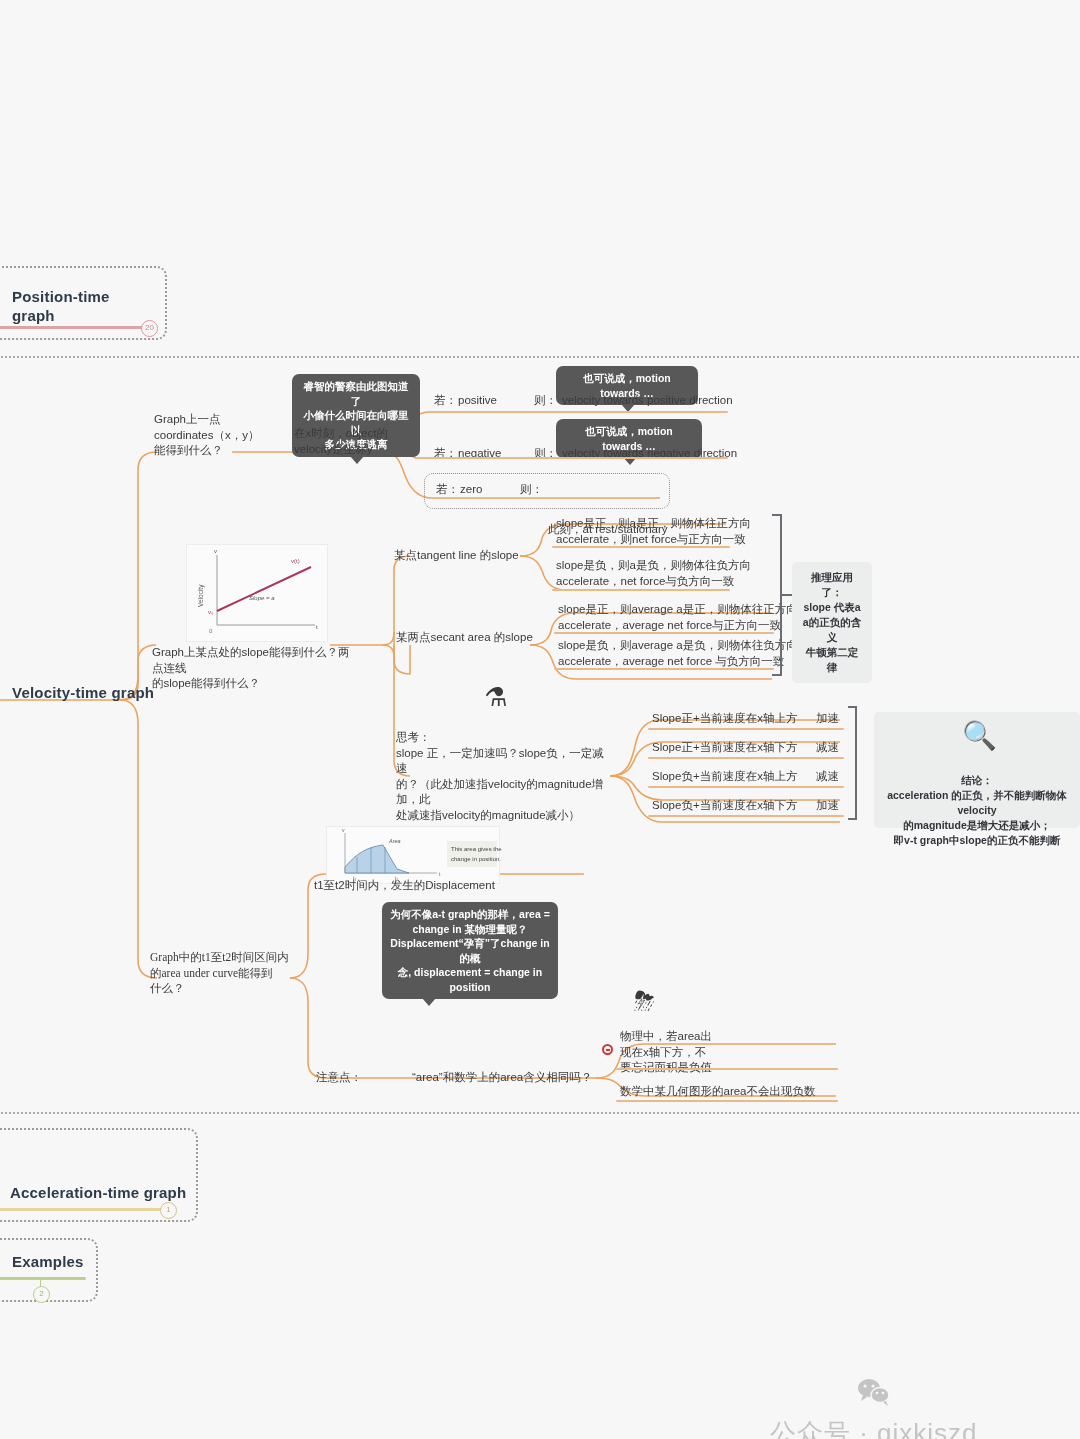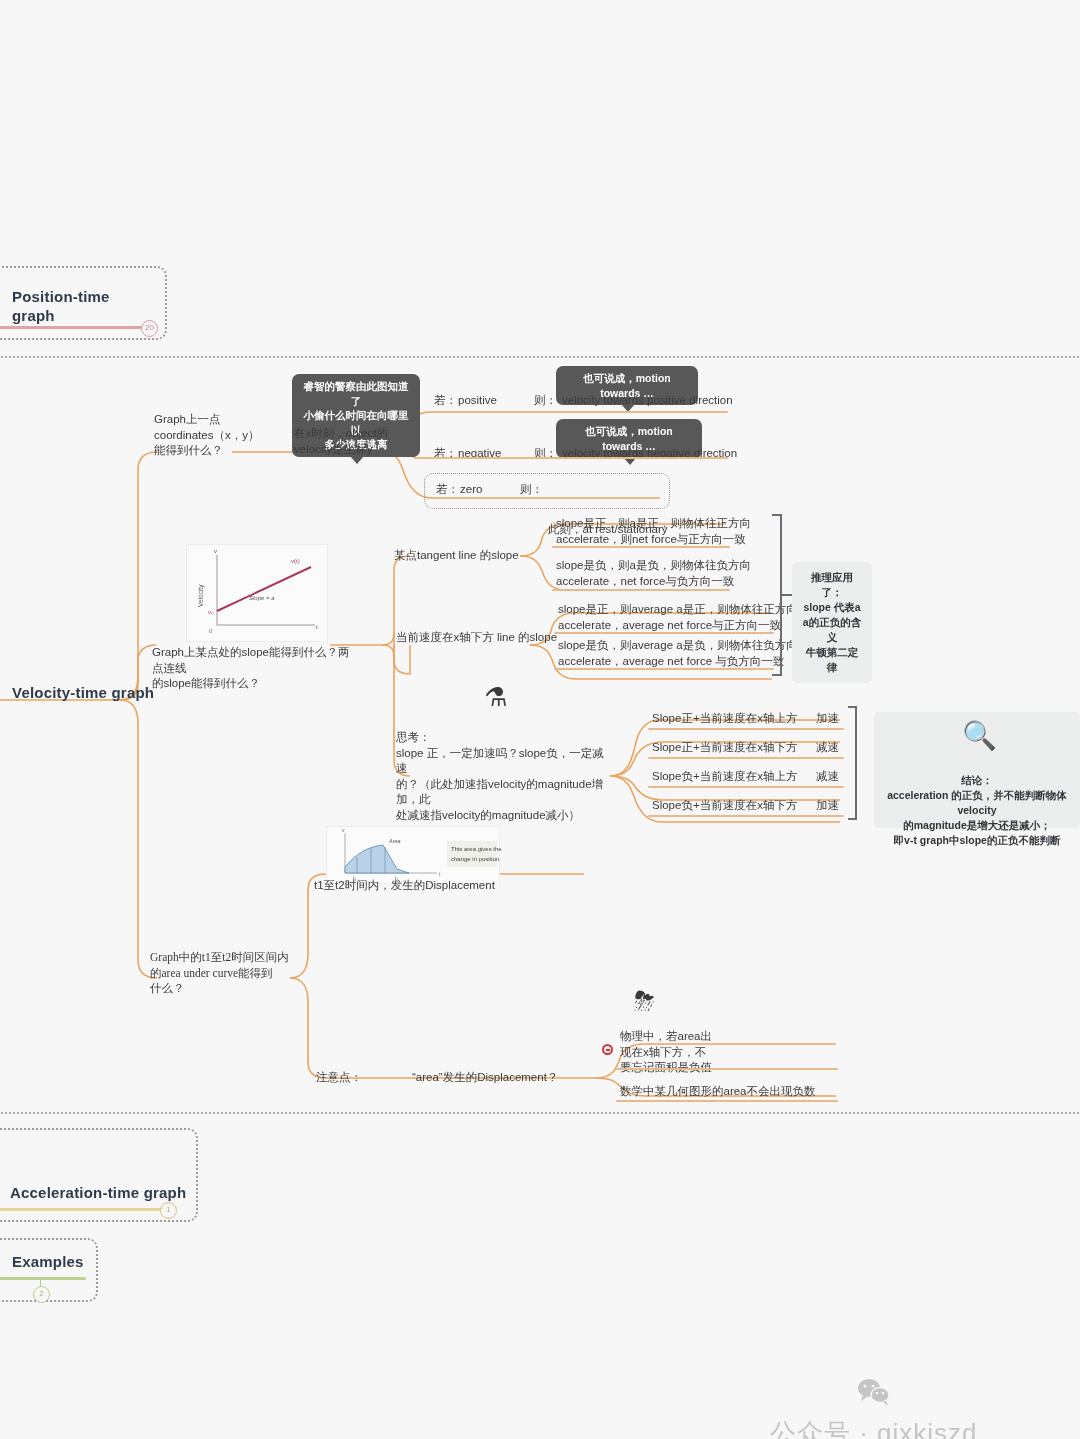--- a/index.html
+++ b/index.html
@@ -235,21 +235,21 @@
       <text x="104" y="18" font-size="6" fill="#a8385a">v(t)</text>
       <text x="62" y="55" font-size="6" fill="#555" font-style="italic">Slope = a</text>
       <text x="16" y="62" font-size="6.5" fill="#555" transform="rotate(-90 16 62)">Velocity</text>
     </svg>
   </div>
 
   <div class="node" style="left:152px;top:645px;width:200px;">Graph上某点处的slope能得到什么？两点连线
 的slope能得到什么？</div>
 
   <div class="node" style="left:394px;top:548px;">某点tangent line 的slope</div>
-  <div class="node" style="left:396px;top:630px;">当前速度在x轴下方 line 的slope</div>
+  <div class="node" style="left:396px;top:630px;">某两点secant area 的slope</div>
 
   <div class="node" style="left:556px;top:516px;width:220px;">slope是正，则a是正，则物体往正方向
 accelerate，则net force与正方向一致</div>
   <div class="node-underline" style="left:552px;top:546px;width:178px;"></div>
 
   <div class="node" style="left:556px;top:558px;width:220px;">slope是负，则a是负，则物体往负方向
 accelerate，net force与负方向一致</div>
   <div class="node-underline" style="left:552px;top:589px;width:178px;"></div>
 
   <div class="node" style="left:558px;top:602px;width:240px;">slope是正，则average a是正，则物体往正方向
@@ -318,23 +318,28 @@
       <text x="124" y="34" font-size="6" fill="#444">change in position.</text>
     </svg>
   </div>
 
   <div class="node" style="left:150px;top:950px;width:150px;font-family:Liberation Serif, serif;">Graph中的t1至t2时间区间内
 的area under curve能得到
 什么？</div>
 
   <div class="node" style="left:314px;top:878px;">t1至t2时间内，发生的Displacement</div>
 
+  <div class="tip arrow-left" style="left:382px;top:902px;width:176px;">为何不像a-t graph的那样，area =
+change in 某物理量呢？
+Displacement“孕育”了change in的概
+念, displacement = change in
+position</div>
 
   <div class="node" style="left:316px;top:1070px;">注意点：</div>
-  <div class="node" style="left:412px;top:1070px;">“area”发生的Displacement？</div>
+  <div class="node" style="left:412px;top:1070px;">“area”和数学上的area含义相同吗？</div>
 
   <div class="emoji" style="left:634px;top:988px;font-size:26px;">⛈</div>
   <div class="stop-icon" style="left:602px;top:1044px;"></div>
   <div class="node" style="left:620px;top:1029px;width:100px;">物理中，若area出
 现在x轴下方，不
 要忘记面积是负值</div>
   <div class="node-underline" style="left:616px;top:1068px;width:222px;"></div>
 
   <div class="node" style="left:620px;top:1084px;">数学中某几何图形的area不会出现负数</div>
   <div class="node-underline" style="left:616px;top:1100px;width:222px;"></div>

